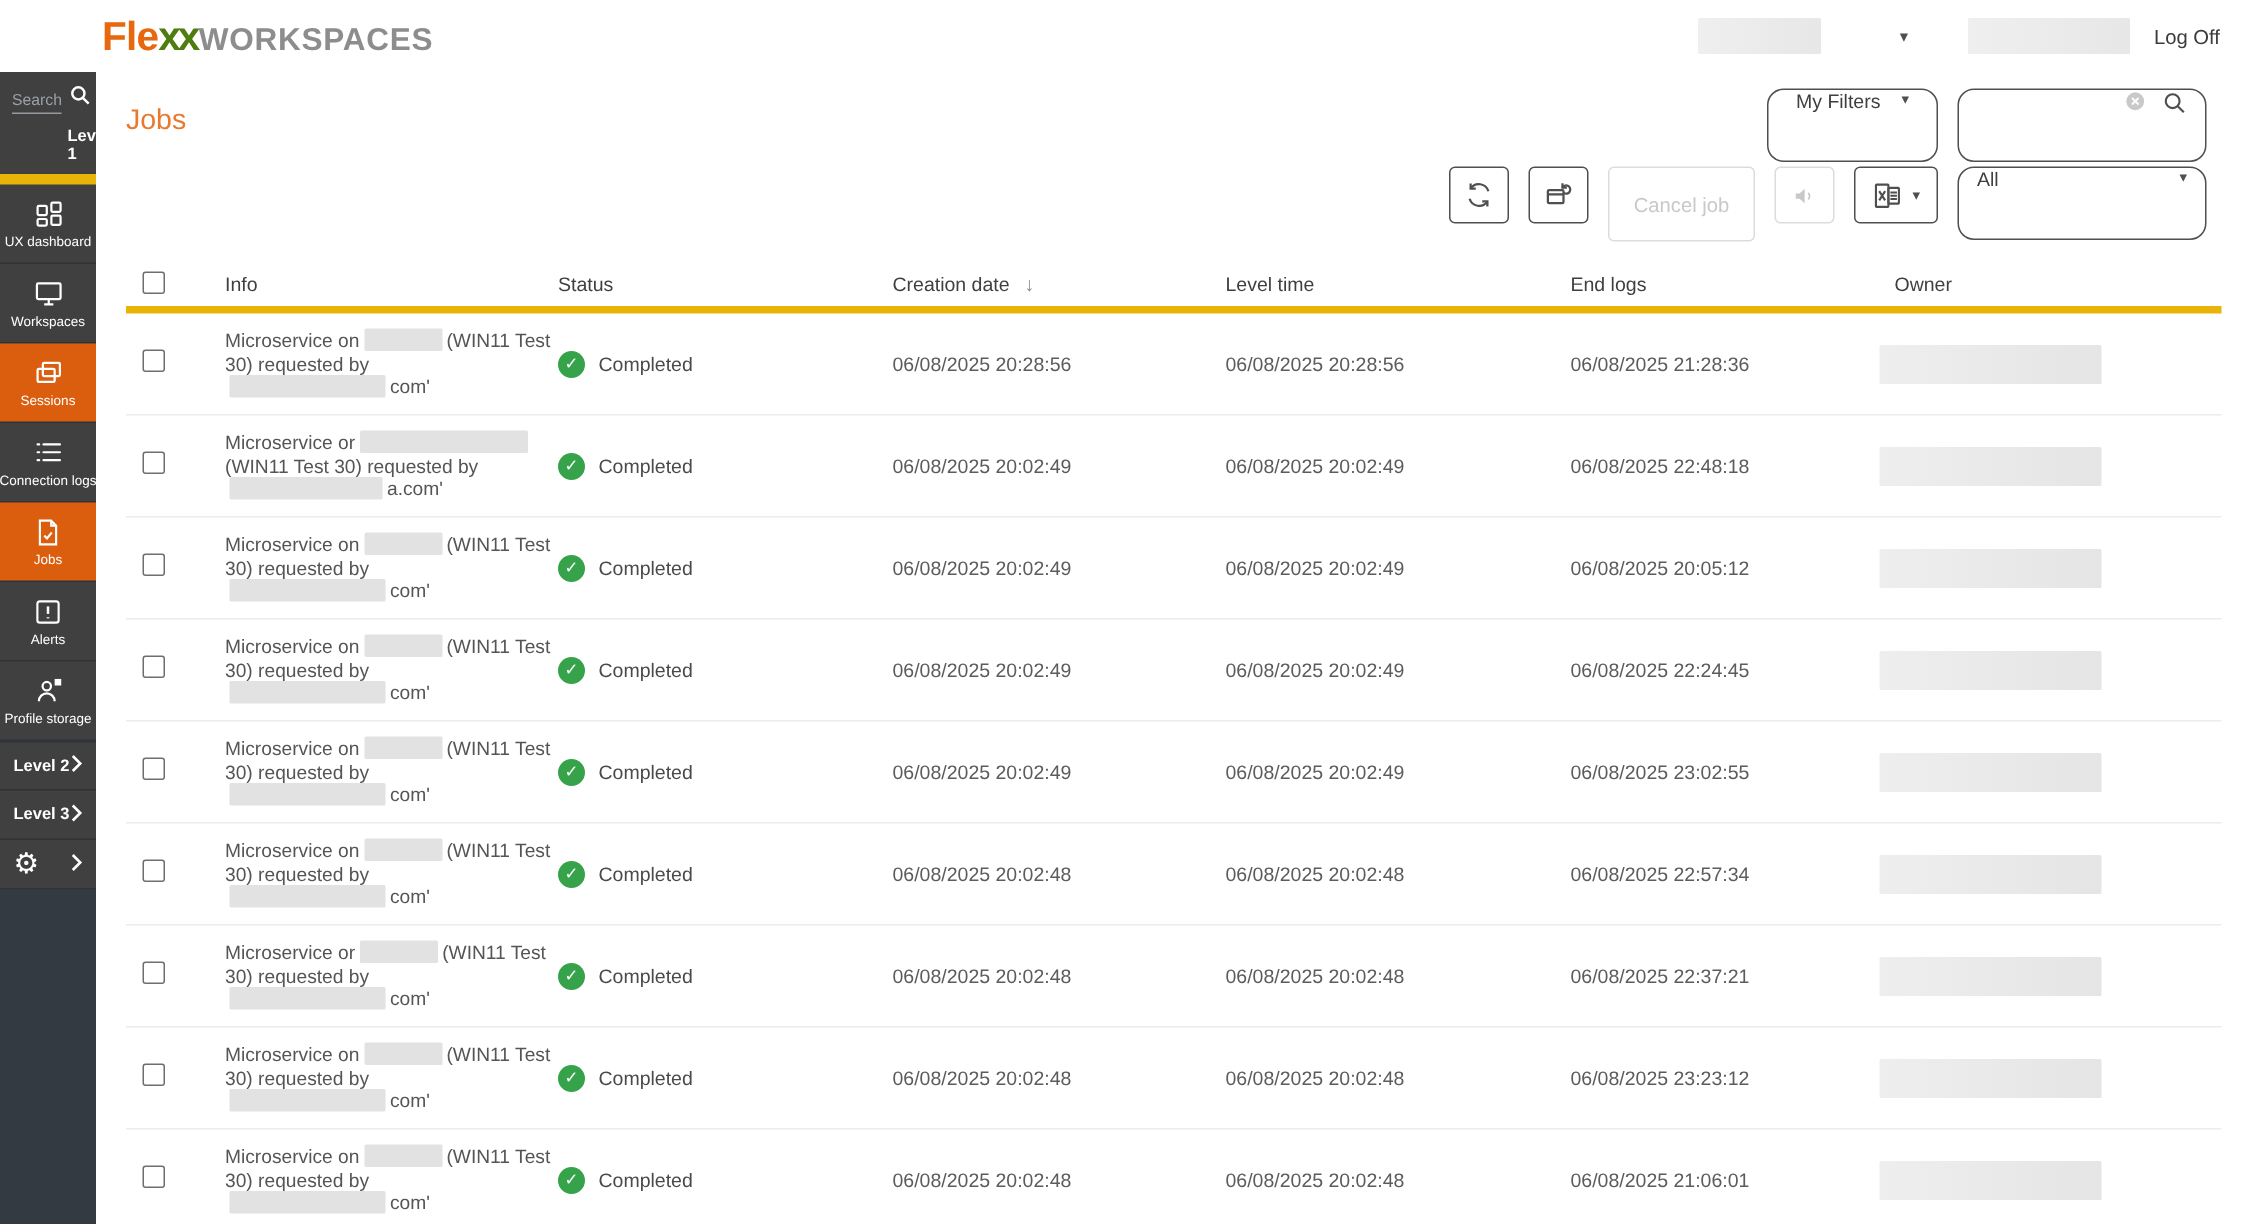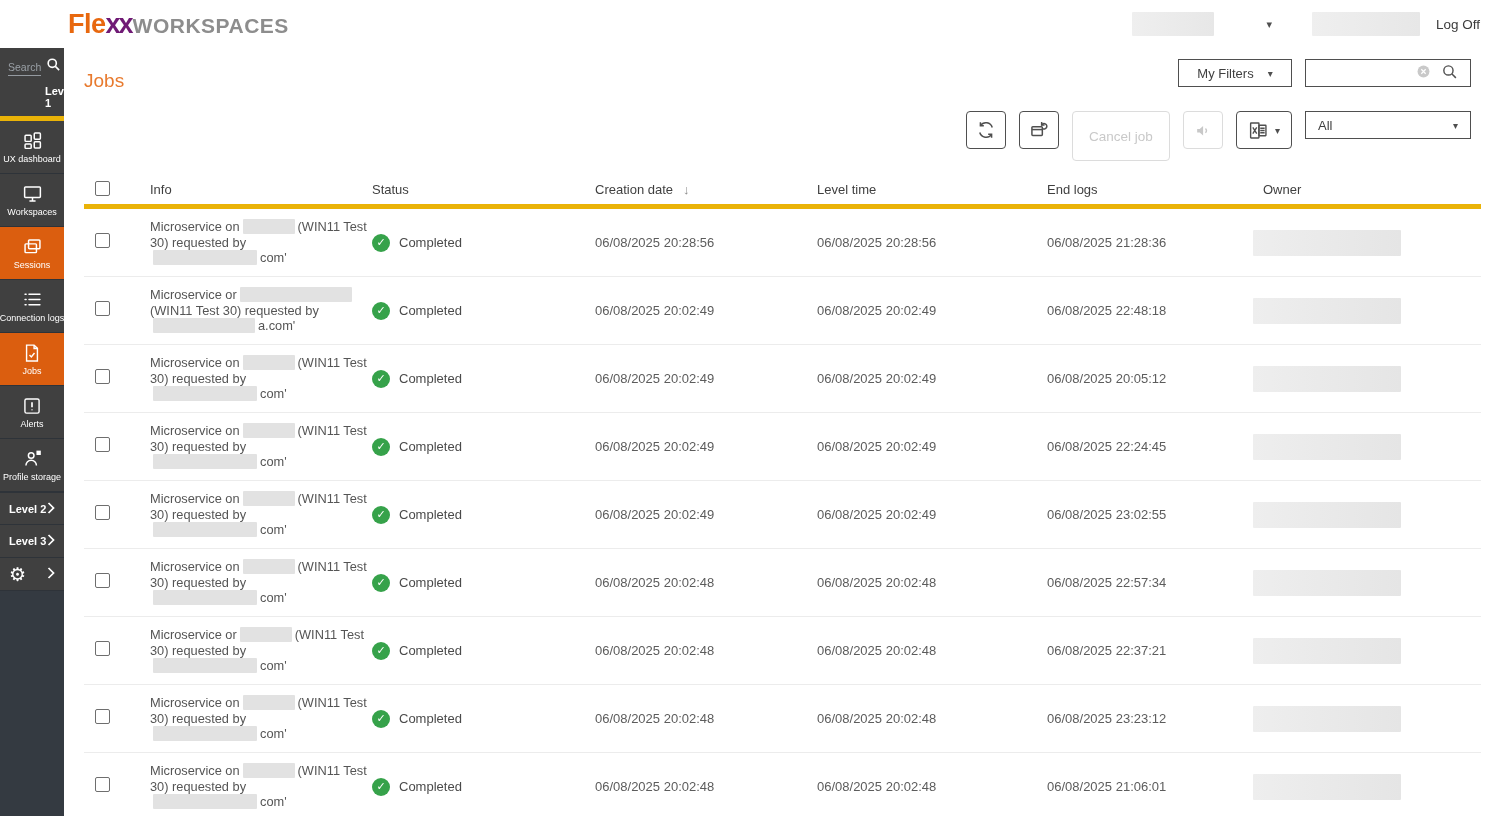--- a/index.html
+++ b/index.html
@@ -7,52 +7,52 @@
   body {
     width:1498px; height:816px; overflow:hidden;
     font-family:"Liberation Sans", sans-serif;
     background:#fff; color:#3f3f3f;
   }
   
   .app-header { height:48px; display:flex; align-items:center; justify-content:space-between;
     padding:0 18px 0 20px; background:#fff; }
   .logo { display:flex; align-items:baseline; white-space:nowrap;margin-left:48px; }
   .logo .fle { font-size:27px; font-weight:bold; color:#e8680f; letter-spacing:-0.5px; }
-  .logo .xx  { font-size:27px; font-weight:bold; color:#701a75; letter-spacing:-2px; }
+  .logo .xx  { font-size:27px; font-weight:bold; color:#4d7c0f; letter-spacing:-2px; }
   .logo .ws  { font-size:21px; font-weight:bold; color:#8d8d8d; letter-spacing:0.5px; margin-left:1px; }
   .hdr-right { display:flex; align-items:center; }
   .redact-box { background:linear-gradient(90deg,#efefef,#e7e7e7); height:24px; border-radius:1px; }
   .hdr-caret { color:#4f4f4f; font-size:11px; }
   .logoff { font-size:13.5px; color:#3c3c3c; cursor:pointer; }
 
   
   .sidebar { position:absolute; left:0; top:48px; bottom:0; width:64px;
     background:#404040; display:flex; flex-direction:column; }
   .sb-search { display:flex; align-items:flex-end; gap:5px; padding:9px 8px 4px 8px; height:32px; }
   .sb-search-ph { flex:1; color:#9aa0a6; font-size:10.5px; border-bottom:1px solid #949aa0; padding-bottom:2px; }
   .sb-level { display:flex; align-items:center; justify-content:space-between; padding:5px 9px 7px 9px;
     color:#fff; font-size:11px; font-weight:bold;margin-left:36px; }
-  .sb-nav { border-top:5px solid #eab308; }
+  .sb-nav { border-top:7px solid #eab308; }
   .nav-item { height:53px; display:flex; flex-direction:column; align-items:center; justify-content:center;
     gap:4px; color:#fff; border-bottom:1px solid #2e3339; cursor:pointer; }
   .nav-item.active { background:#db5e0f; border-bottom-color:#2e3339; }
   .nav-icon { height:20px; display:flex; align-items:center; }
   .nav-label { font-size:9px; line-height:1; white-space:nowrap; }
   .sb-bottom-row { height:33px; display:flex; align-items:center; justify-content:space-between;
     padding:0 9px; color:#fff; font-size:11px; font-weight:bold; border-bottom:1px solid #2e3339; cursor:pointer; }
   .sb-gear-glyph { font-size:19px; font-family:"DejaVu Sans", sans-serif; font-weight:normal; }
   .sb-filler { flex:1; background:#343a41; }
 
   
   .main { margin-left:64px; padding:0 17px 0 20px; }
   .title-row { display:flex; align-items:flex-start; justify-content:space-between; padding-top:11px; height:48px; }
   .page-title { font-size:19px; color:#e87a2e; padding-top:11px; }
   .ctl-group { display:flex; gap:13px; margin-right:10px; }
-  .sel-box { border:1px solid #4f4f4f; border-radius:0; height:28px; background:#fff;
-    display:flex; align-items:center; font-size:13px; color:#3f3f3f; cursor:pointer; }
+  .sel-box { border:1px solid #4f4f4f; border-radius:11px; height:49px; background:#fff;
+    display:flex; font-size:13px; color:#3f3f3f; cursor:pointer; }
   .sel-myfilters { width:114px; justify-content:center; gap:14px; }
   .search-box { width:166px; justify-content:flex-end; gap:10px; padding-right:12px; }
   .search-input { border:none; outline:none; flex:1; min-width:10px; font-size:13px; background:transparent; }
   .caret { color:#4f4f4f; font-size:10px; }
 
   .toolbar-row { display:flex; justify-content:flex-end; gap:13px; margin-top:15px; margin-right:10px; }
   .icon-btn { width:40px; height:38px; border:1px solid #4f4f4f; border-radius:4px; background:#fff;
     display:flex; align-items:center; justify-content:center; color:#4f4f4f; cursor:pointer; }
   .icon-btn.disabled { border-color:#dcdcdc; color:#c8c8c8; cursor:default; }
   .text-btn { width:98px; height:50px; border:1px solid #dcdcdc; border-radius:4px; background:#fff;

